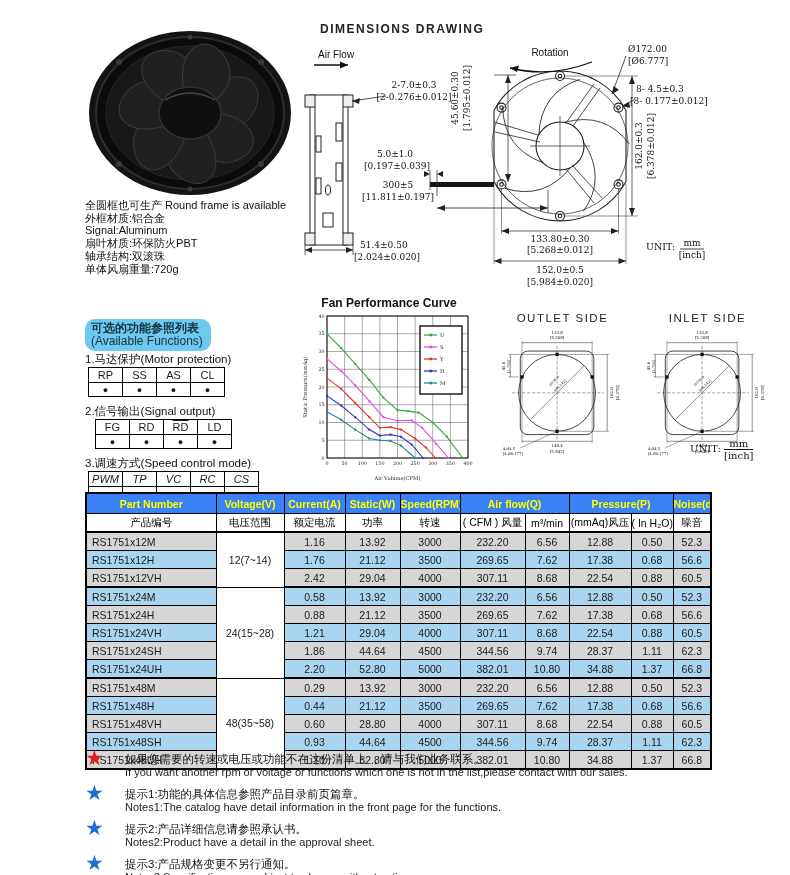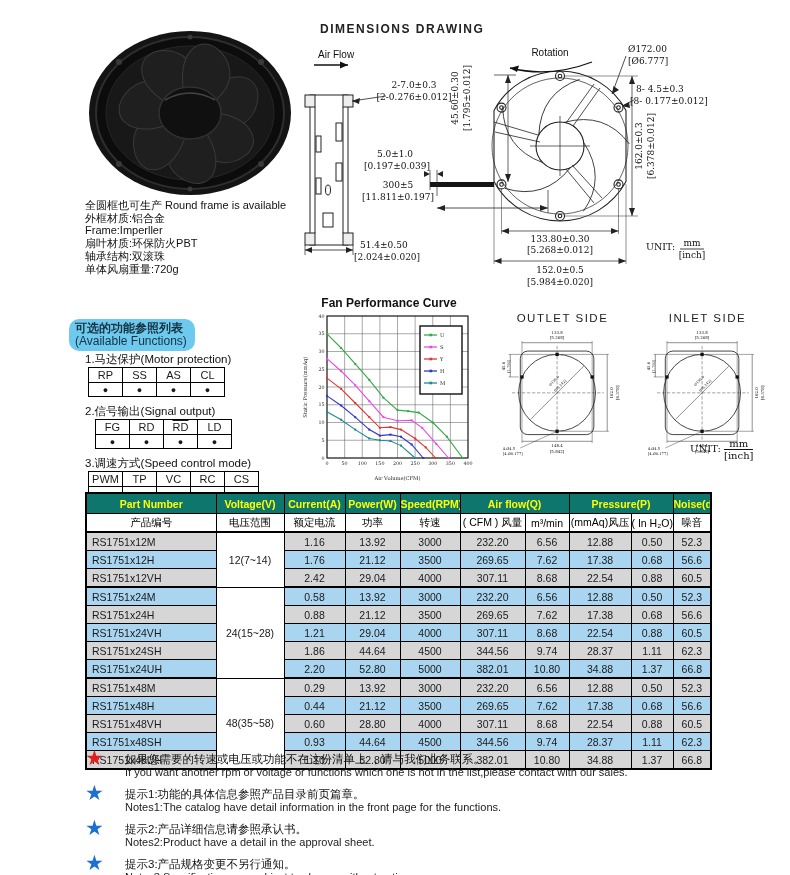--- a/index.html
+++ b/index.html
@@ -21,21 +21,21 @@
   table.fn{border-collapse:collapse;}
   table.fn td{border:1px solid #000;text-align:center;font-size:11px;padding:0;}
   table.fn td.lab{height:14px;min-width:33px;}
   table.fn td.dot{height:13px;font-size:9px;}
   .ovl{text-decoration:overline;}
   
   table.spec{border-collapse:collapse;width:625px;table-layout:fixed;
              border:2.5px solid #000;}
   table.spec th,table.spec td{border:1px solid #000;text-align:center;
              font-size:10.5px;padding:0;height:17px;overflow:hidden;white-space:nowrap;}
-  table.spec th.en{background:#0f766e;color:#ffff00;font-weight:bold;font-size:10.5px;height:19px;}
+  table.spec th.en{background:#3b82f6;color:#ffff00;font-weight:bold;font-size:10.5px;height:19px;}
   table.spec th.cn{background:#ffffff;color:#000;font-weight:normal;font-size:10.5px;height:17px;border-bottom:2px solid #000;}
   table.spec td.pn{text-align:left;padding-left:5px;}
   table.spec td.volt{background:#ffffff;}
   table.spec tr.grp-end td{border-bottom:2px solid #000;}
   
   .note{position:relative;margin-bottom:9px;min-height:26px;}
   .note .star{position:absolute;left:0;top:-6px;font-size:21px;line-height:21px;}
   .note .txt{margin-left:40px;}
   .note .cn{font-size:11.5px;line-height:13px;color:#111;}
   .note .en{font-size:11px;line-height:13px;color:#222;}
@@ -69,21 +69,21 @@
         <circle cx="176" cy="136" r="3"></circle>
       <circle cx="105" cy="9" r="2.5"></circle>
         <circle cx="105" cy="161" r="2.5"></circle>
     </g>
   </svg>
 </div>
 
 <div class="abs materials" style="left:85px;top:199px;width:240px;" id="materials">
     <div>全圆框也可生产 Round frame is available</div>
     <div>外框材质:铝合金</div>
-    <div>Frame:Imperller</div>
+    <div>Signal:Aluminum</div>
     <div>扇叶材质:环保防火PBT</div>
     <div>轴承结构:双滚珠</div>
     <div>单体风扇重量:720g</div>
   </div>
 
 <div class="abs dim-title" style="left:320px;top:22px;">DIMENSIONS DRAWING</div>
 
 <svg class="abs" style="left:298px;top:38px;" width="492" height="255" viewBox="0 0 492 255">
 
   <text x="20" y="20" class="sans" font-size="10" fill="#111">Air Flow</text>
@@ -218,21 +218,21 @@
   <polygon points="328,223 320.5,220 320.5,226" fill="#222"></polygon>
   <text x="262" y="235" font-size="9" text-anchor="middle" fill="#111">152.0±0.5</text>
   <text x="262" y="247" font-size="9" text-anchor="middle" fill="#111">[5.984±0.020]</text>
 
   <text x="348" y="212" font-size="9.5" fill="#111">UNIT:</text>
   <text x="394" y="208" font-size="9" text-anchor="middle" fill="#111">mm</text>
   <line x1="382" y1="211" x2="406" y2="211" stroke="#111" stroke-width="0.8"></line>
   <text x="394" y="220" font-size="9" text-anchor="middle" fill="#111">[inch]</text>
 </svg>
 
-<div class="abs" style="left:69px;top:319px;">
+<div class="abs" style="left:85px;top:319px;">
   <div class="bubble">
     <div class="l1">可选的功能参照列表</div>
     <div class="l2">(Available Functions)</div>
   </div>
 </div>
 <div class="abs" style="left:85px;top:352px;width:215px;" id="functions">
     <div class="fn-title" style="margin-top: 0px;">1.马达保护(Motor protection)</div>
     <table class="fn" style="margin-left: 3px;">
       <tbody>
         <tr>
@@ -260,21 +260,21 @@
         </tr>
         <tr>
           <td class="dot">●</td>
           <td class="dot">●</td>
           <td class="dot">●</td>
           <td class="dot">●</td>
         </tr>
       </tbody>
     </table>
     <div class="fn-title" style="margin-top: 7px;">3.调速方式(Speed control mode)</div>
-    <table class="fn" style="margin-left: 3px;">
+    <table class="fn" style="margin-left: 3px; font-style: italic;">
       <tbody>
         <tr>
           <td class="lab">PWM</td>
           <td class="lab">TP</td>
           <td class="lab">VC</td>
           <td class="lab">RC</td>
           <td class="lab">CS</td>
         </tr>
         <tr>
           <td class="dot">●</td>
@@ -498,21 +498,21 @@
         <col style="width: 44px;">
         <col style="width: 62px;">
         <col style="width: 42px;">
         <col style="width: 38px;">
       </colgroup>
       <thead>
         <tr>
           <th class="en">Part Number</th>
           <th class="en">Voltage(V)</th>
           <th class="en">Current(A)</th>
-          <th class="en">Power(W)</th>
+          <th class="en">Static(W)</th>
           <th class="en">Speed(RPM)</th>
           <th class="en" colspan="2">Air flow(Q)</th>
           <th class="en" colspan="2">Pressure(P)</th>
           <th class="en">Noise(dBA)</th>
         </tr>
         <tr>
           <th class="cn">产品编号</th>
           <th class="cn">电压范围</th>
           <th class="cn">额定电流</th>
           <th class="cn">功率</th>

